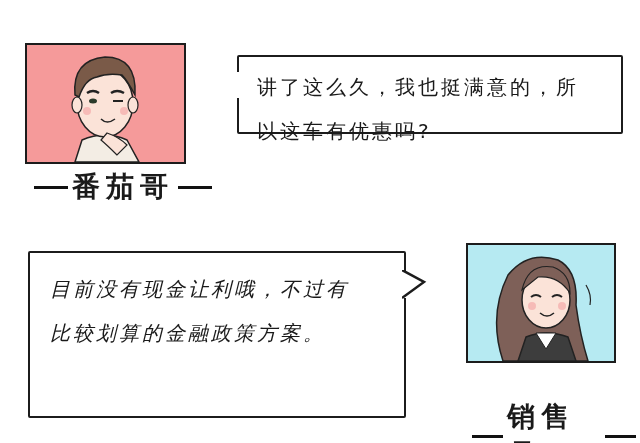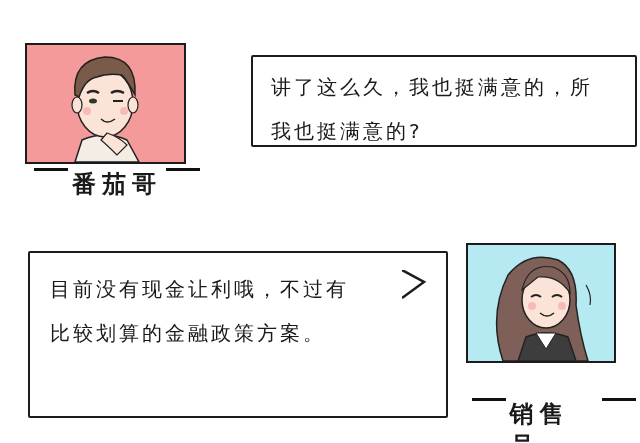--- a/index.html
+++ b/index.html
@@ -1,29 +1,29 @@
 <!DOCTYPE html>
 <html><head>
 <meta charset="utf-8">
 <style>
   html, body { margin:0; padding:0; }
   body { width:640px; height:443px; background:#ffffff; position:relative; overflow:hidden;
          font-family:"DejaVu Sans", sans-serif; color:#1a1a1a; }
   .frame { position:absolute; border:2px solid #1c1c1c; box-sizing:border-box; overflow:hidden; }
   .frame-pink { left:25px; top:43px; width:161px; height:121px; background:#f59a9a; }
   .frame-blue { left:466px; top:243px; width:150px; height:120px; background:#b6eaf2; }
-  .label { position:absolute; font-family:"DejaVu Serif", serif; font-weight:bold; font-size:24px;
-           display:flex; align-items:flex-start; letter-spacing:6px; }
+  .label { position:absolute; font-family:"DejaVu Serif", serif; font-weight:bold; font-size:28px;
+           display:flex; align-items:center; letter-spacing:6px; }
   .label .line { display:inline-block; width:34px; height:3px; background:#111; margin:0 4px; }
   .label-a { left:30px; top:168px; }
   .label-b { left:468px; top:368px;margin-top:30px; }
   .bubble { position:absolute; border:2.5px solid #1c1c1c; background:#fff; box-sizing:border-box;
             font-size:20px; line-height:44px; padding:10px 20px; letter-spacing:3px; border-radius:2px; }
-  .bubble-a { left:251px; top:55px; width:386px; height:92px; padding:8px 18px; }
-  .bubble-b { left:28px; top:251px; width:420px; height:167px; padding:14px 20px; }
+  .bubble-a { left:237px; top:55px; width:386px; height:79px; padding:8px 18px; }
+  .bubble-b { left:28px; top:251px; width:378px; height:167px; padding:14px 20px;font-style:italic; }
   .tail { position:absolute; width:0; height:0; }
   .tail-a { left:216px; top:72px; }
   svg { display:block; }
   .person { position:absolute; }
 </style>
 </head>
 <body>
 
 <div class="frame frame-pink">
   <svg class="person" width="157" height="117" viewBox="0 0 157 117">
@@ -46,21 +46,21 @@
   <span class="line"></span>
   <span>番茄哥</span>
   <span class="line"></span>
 </div>
 
 <svg class="tail tail-a" width="24" height="32" style="position:absolute;left:215px;top:70px;">
   <path d="M24 0 L4 16 L24 30" fill="#fff" stroke="#1c1c1c" stroke-width="2.5"></path>
 </svg>
 <div class="bubble bubble-a">
   <div>讲了这么久，我也挺满意的，所</div>
-  <div>我也挺满意的?</div>
+  <div>以这车有优惠吗?</div>
 </div>
 <svg width="6" height="26" style="position:absolute;left:236px;top:72px;">
   <rect width="6" height="26" fill="#fff"></rect>
 </svg>
 
 <div class="bubble bubble-b">
   <div>目前没有现金让利哦，不过有</div>
   <div>比较划算的金融政策方案。</div>
 </div>
 <svg width="6" height="26" style="position:absolute;left:401px;top:272px;">

